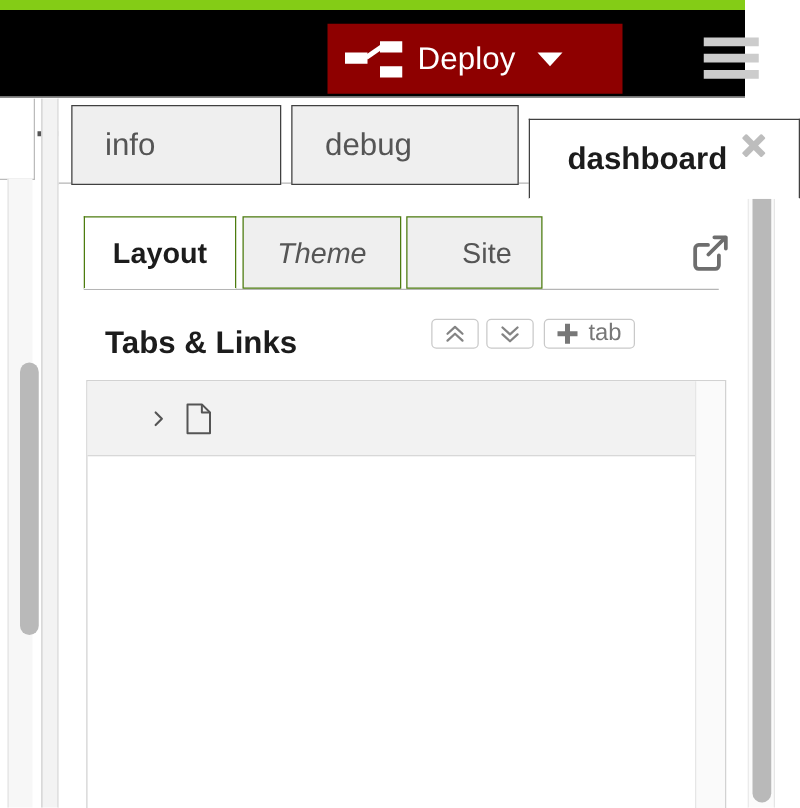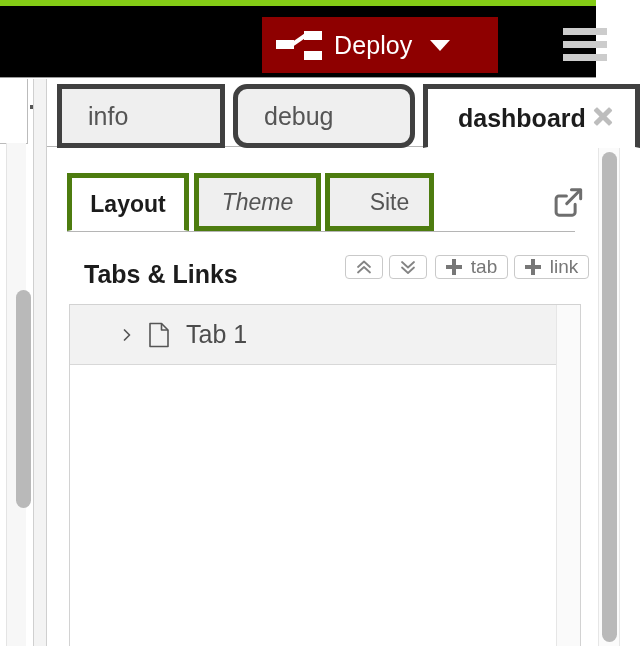--- a/index.html
+++ b/index.html
@@ -8,21 +8,21 @@
     overflow: hidden;
     background: #fff;
     font-family: "Liberation Sans", sans-serif;
   }
 
   
   #app-header {
     position: absolute; left: 0; top: 0;
     width: 596px; height: 78px;
     background: #000000;
-    border-top: 6px solid #84cc16;
+    border-top: 8px solid #84cc16;
     border-bottom: 1px solid #9a9a9a;
   }
   #deploy-button {
     position: absolute; left: 262px; top: 11px;
     width: 236px; height: 56px;
     background: #8e0000;
     display: flex; align-items: center;
     cursor: pointer;
   }
   #deploy-icon { width: 46px; height: 34px; margin-left: 14px; flex: none; }
@@ -99,34 +99,35 @@
   
   #sidebar-tabs {
     position: absolute; left: 0; top: 0;
     width: 593px; height: 68px;
     background: #ffffff;
     border-bottom: 1px solid #b5b5b5;
   }
   .sb-tab {
     position: absolute; top: 5px; height: 64px;
     background: #efefef;
-    border: 5px solid #404040;
+    border: 1px solid #404040;
     display: flex; align-items: center;
     font-size: 25px; color: #555555;
     padding-left: 26px;
     cursor: pointer;
   }
   .sb-tab.active {
     background: #ffffff;
     border-bottom: 1px solid #ffffff;
     color: #1c1c1c; font-weight: bold;
     z-index: 3;
+    margin-top: 11px;
   }
   #sidebar-tab-info    { left: 10px;  width: 168px; }
-  #sidebar-tab-debug   { left: 186px; width: 182px; border-radius: 14px; }
+  #sidebar-tab-debug   { left: 186px; width: 182px; }
   #sidebar-tab-dashboard{ left: 376px; width: 217px; padding-left: 30px; }
   #sidebar-tab-close {
     position: absolute; left: 545px; top: 26px;
     width: 22px; height: 22px; cursor: pointer; z-index: 4;
   }
   #sidebar-tab-close::before, #sidebar-tab-close::after {
     content: ""; position: absolute; left: 0; top: 9px;
     width: 22px; height: 5px; background: #bdbdbd; border-radius: 1px;
   }
   #sidebar-tab-close::before { transform: rotate(45deg); }
@@ -154,21 +155,21 @@
 
   
   #panel-tabs {
     position: absolute; left: 20px; top: 25px;
     width: 508px; height: 59px;
     border-bottom: 1px solid #b5b5b5;
   }
   .pn-tab {
     position: absolute; top: 0; height: 58px;
     background: #efefef;
-    border: 5px solid #4d7c0f;
+    border: 1px solid #4d7c0f;
     display: flex; align-items: center; justify-content: center;
     font-size: 23px; color: #555555;
     cursor: pointer;
   }
   .pn-tab.active {
     background: #ffffff;
     border-bottom: 1px solid #ffffff;
     color: #1c1c1c; font-weight: bold;
   }
   #panel-tab-layout { left: 0px;   width: 122px; }
@@ -323,34 +324,29 @@
           <path d="M4 5 L10 10.5 L16 5"></path>
           <path d="M4 10.5 L10 16 L16 10.5"></path>
         </svg>
       </div>
 
       <div class="tool-btn" id="add-tab-button">
         <span class="btn-plus"></span>
         <span>tab</span>
       </div>
 
-      <div class="tool-btn" id="add-link-button">
-        <span class="btn-plus"></span>
-        <span>link</span>
-      </div>
     </div>
 
     <div id="tabs-list">
       <div id="tree-row-tab1">
         <svg id="tree-row-tab1-chevron" viewBox="0 0 14 14" fill="none" stroke="#555555" stroke-width="1.7" stroke-linecap="round" stroke-linejoin="round">
           <path d="M4.5 2 L9.5 7 L4.5 12"></path>
         </svg>
         <svg id="tree-row-tab1-fileicon" viewBox="0 0 22 26" width="22" height="26" fill="none" stroke="#555555" stroke-width="1.6" stroke-linejoin="round">
           <path d="M2 1.5 H13.5 L20 8 V24.5 H2 Z"></path>
           <path d="M13.5 1.5 V8 H20"></path>
         </svg>
-        <span id="tree-row-tab1-label">Tab 1</span>
       </div>
       <div id="tabs-list-scroll-track"></div>
     </div>
 
   </div>
 </div>
 
 </body></html>

